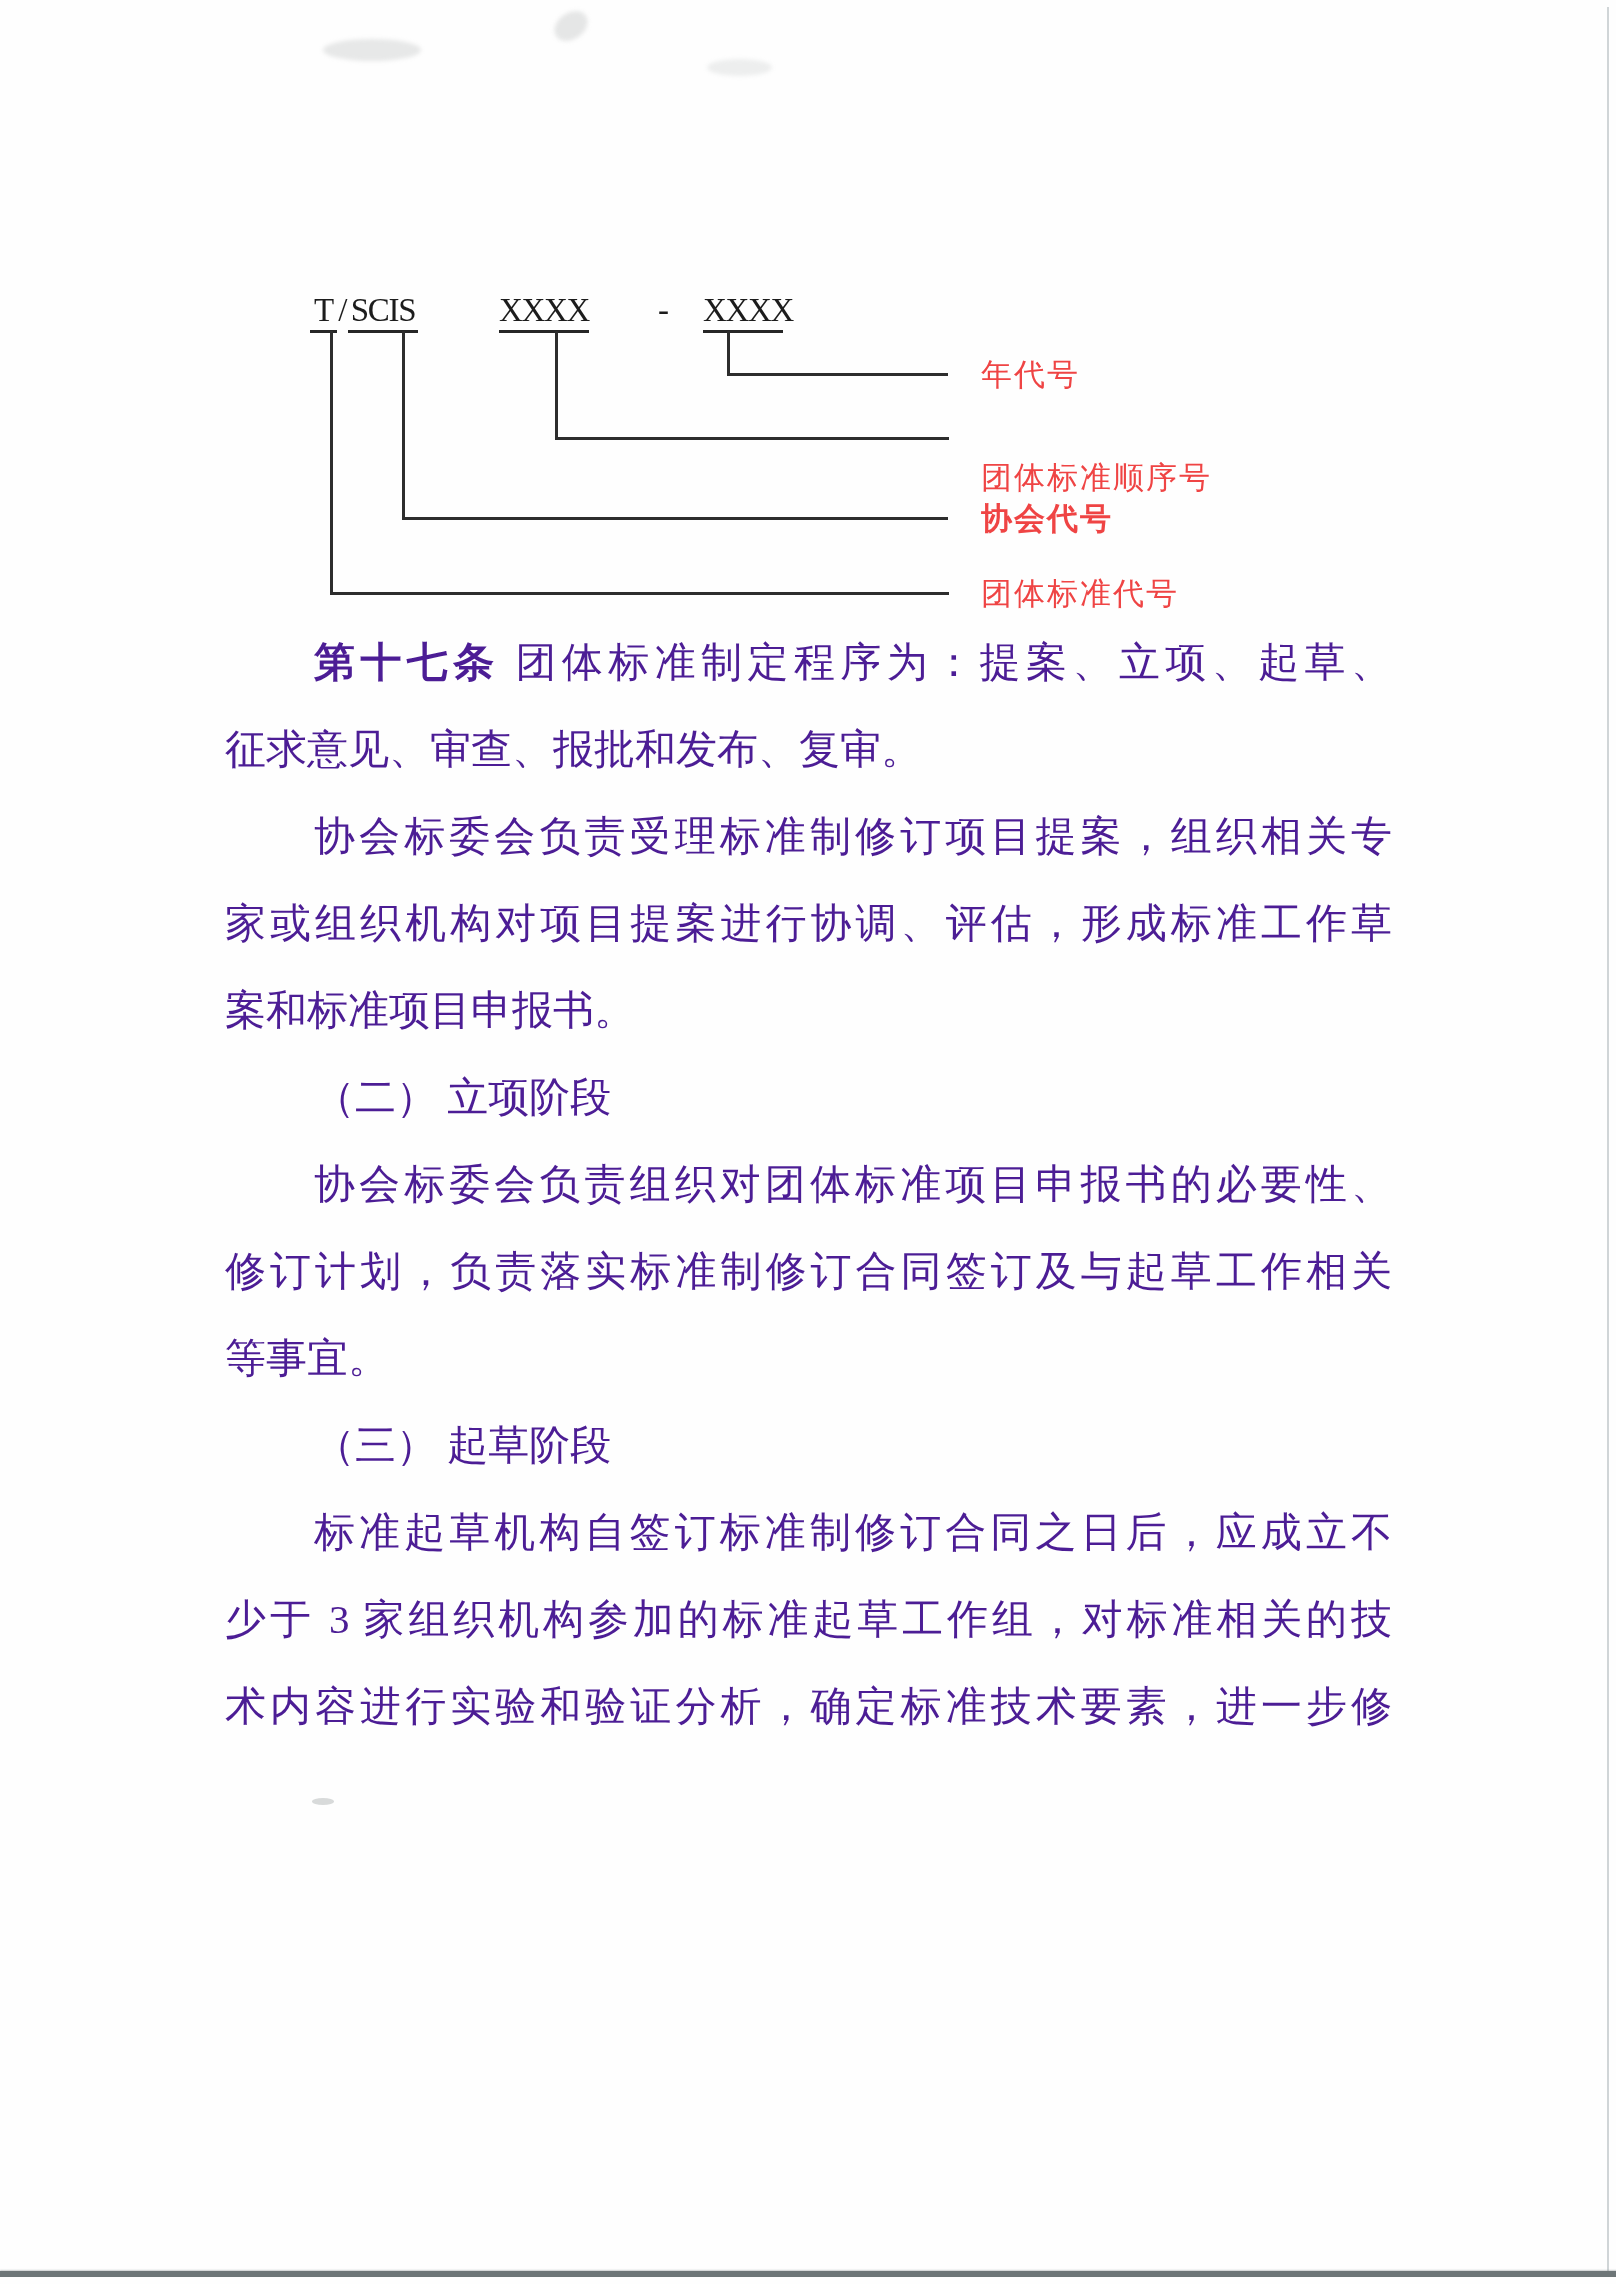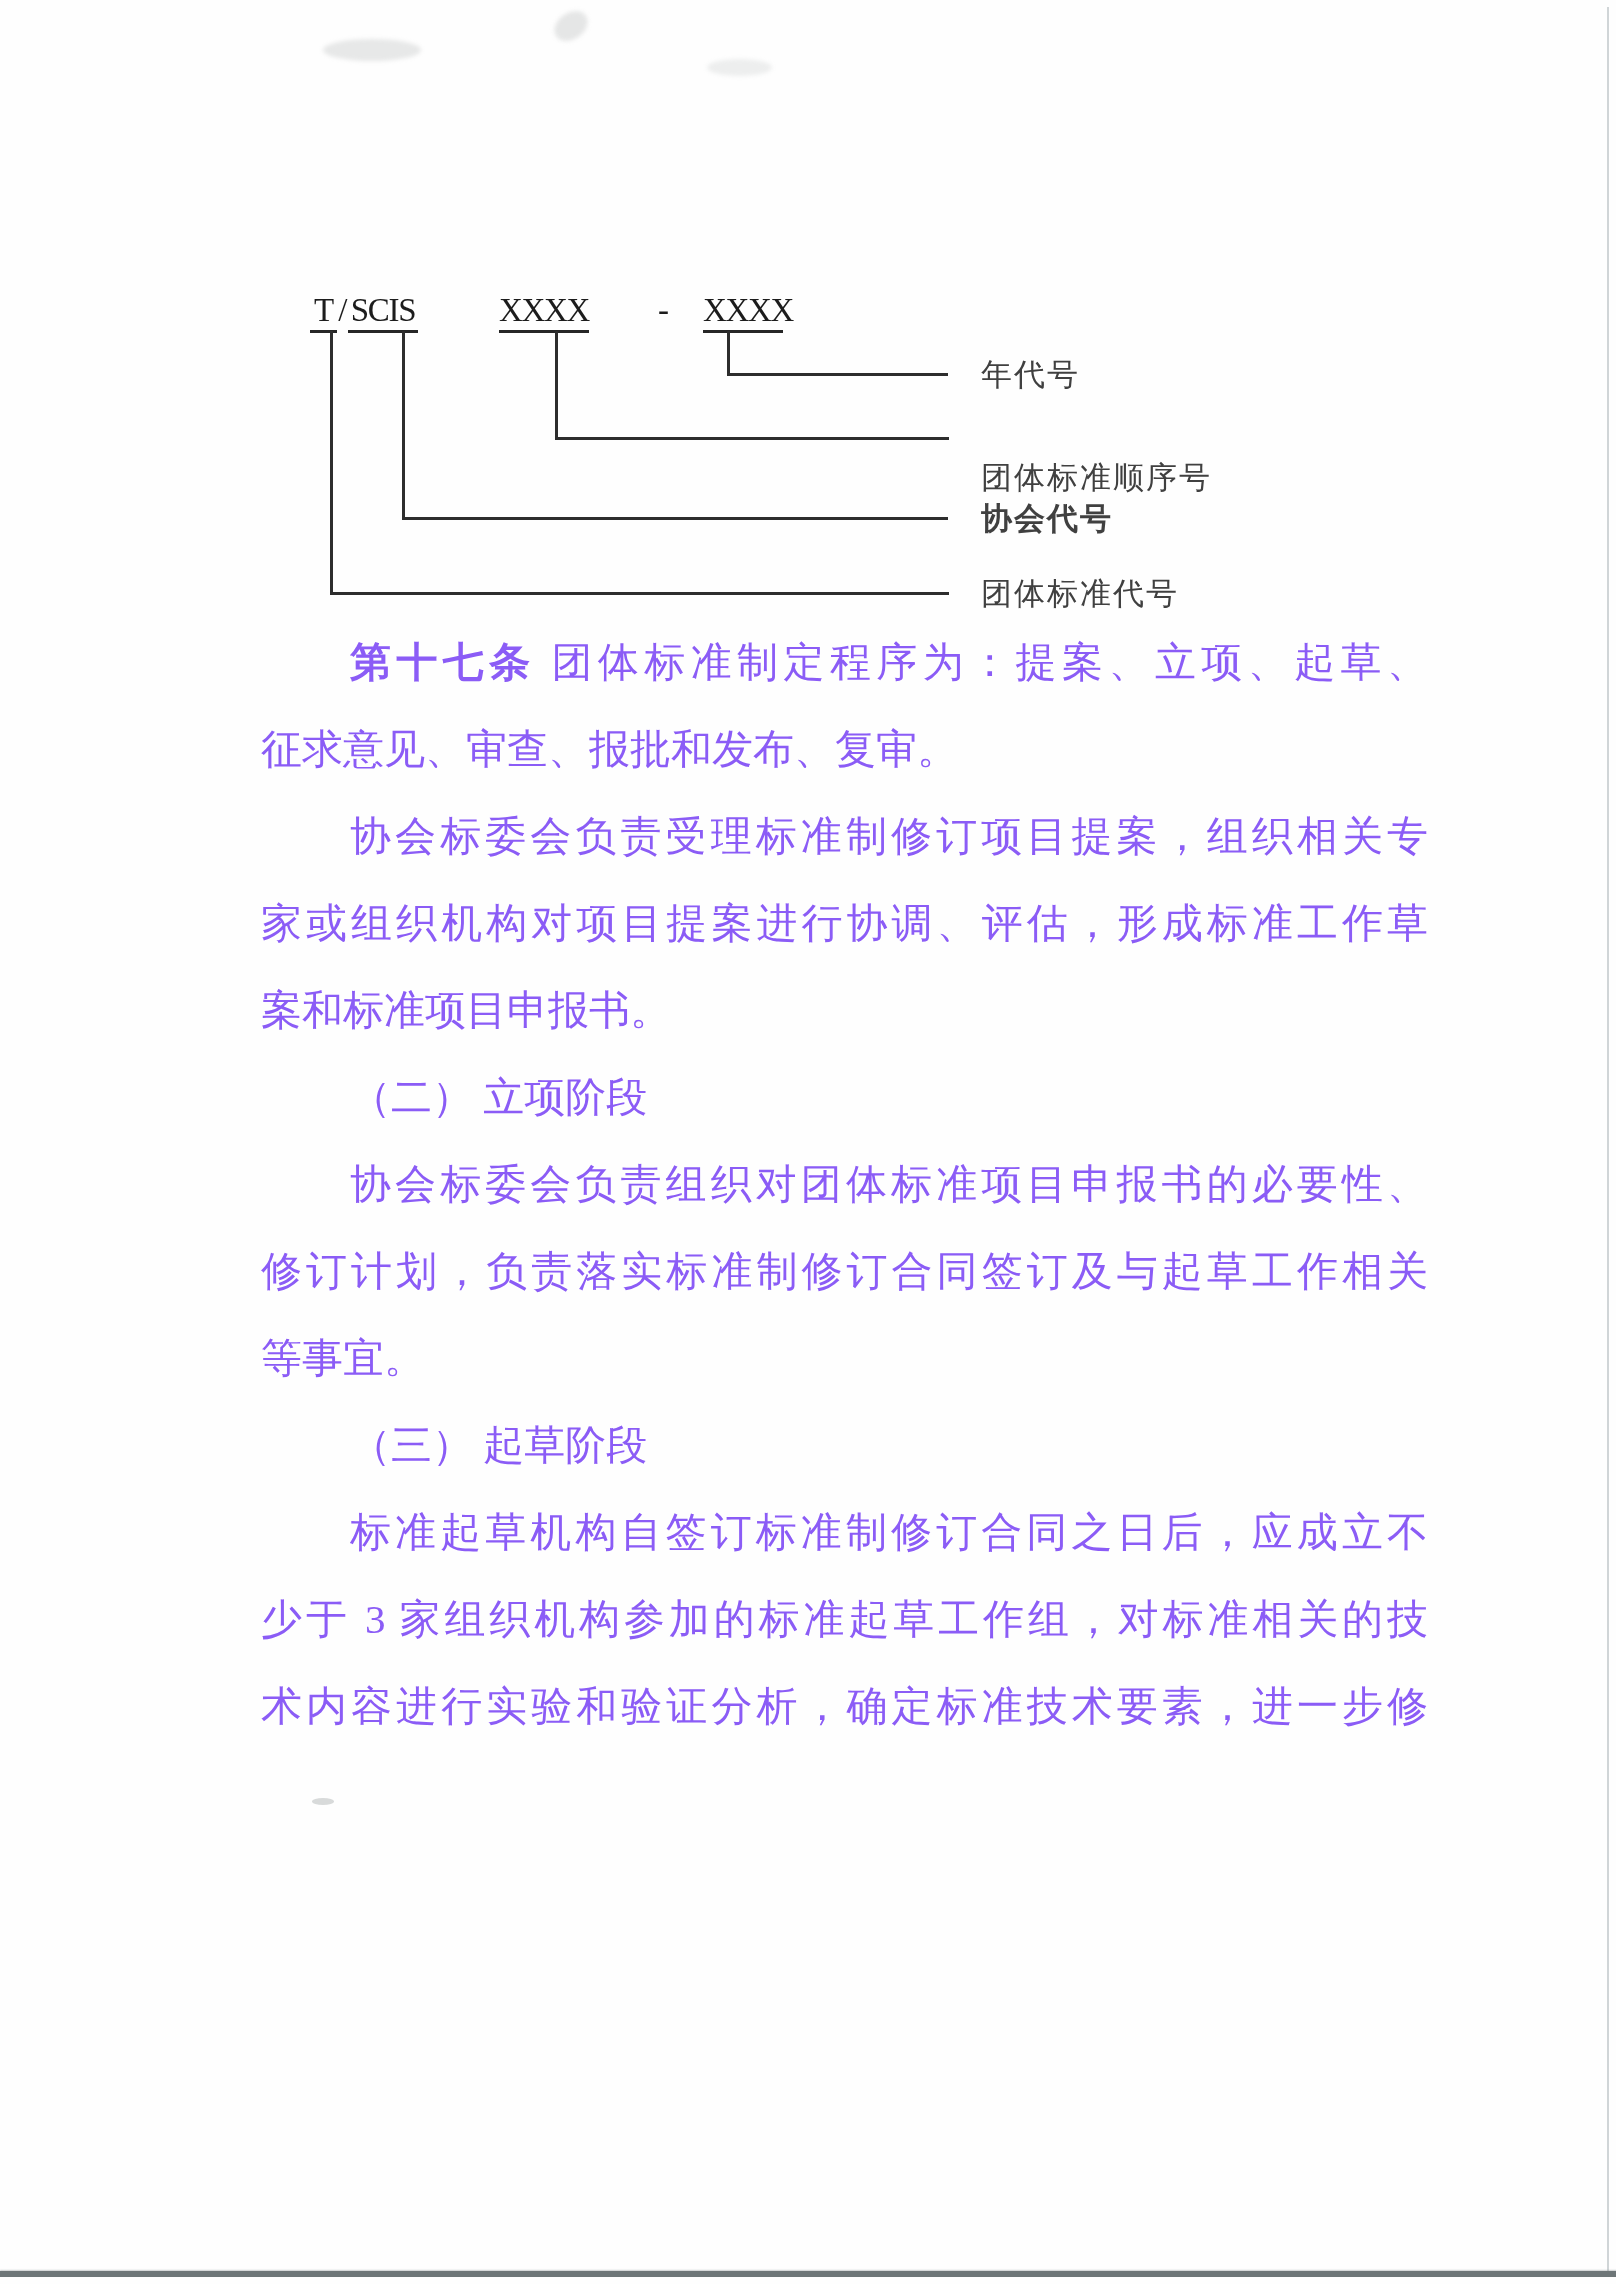--- a/index.html
+++ b/index.html
@@ -22,26 +22,26 @@
   .code-plain{
     position:absolute;top:292px;height:38px;
     font-size:33px;line-height:37px;text-align:center;color:#1c1c1c;
     white-space:nowrap;
   }
   .vline{position:absolute;width:2.6px;background:#2d2d2d;}
   .hline{position:absolute;height:2.6px;background:#2d2d2d;}
   .diag-label{
     position:absolute;left:981px;height:33px;
     font-size:31px;line-height:33px;letter-spacing:2px;
-    color:#404040;white-space:nowrap;
+    color:#ef4444;white-space:nowrap;
   }
   
   .body-text{
     position:absolute;left:225px;top:619px;width:1167px;
-    font-size:41px;color:#8b5cf6;margin-left:36px;
+    font-size:41px;color:#4c1d95;
   }
   .line{
     height:87px;line-height:87px;
     white-space:nowrap;
   }
   .justify{
     white-space:normal;
     text-align:justify;
     text-align-last:justify;
   }

